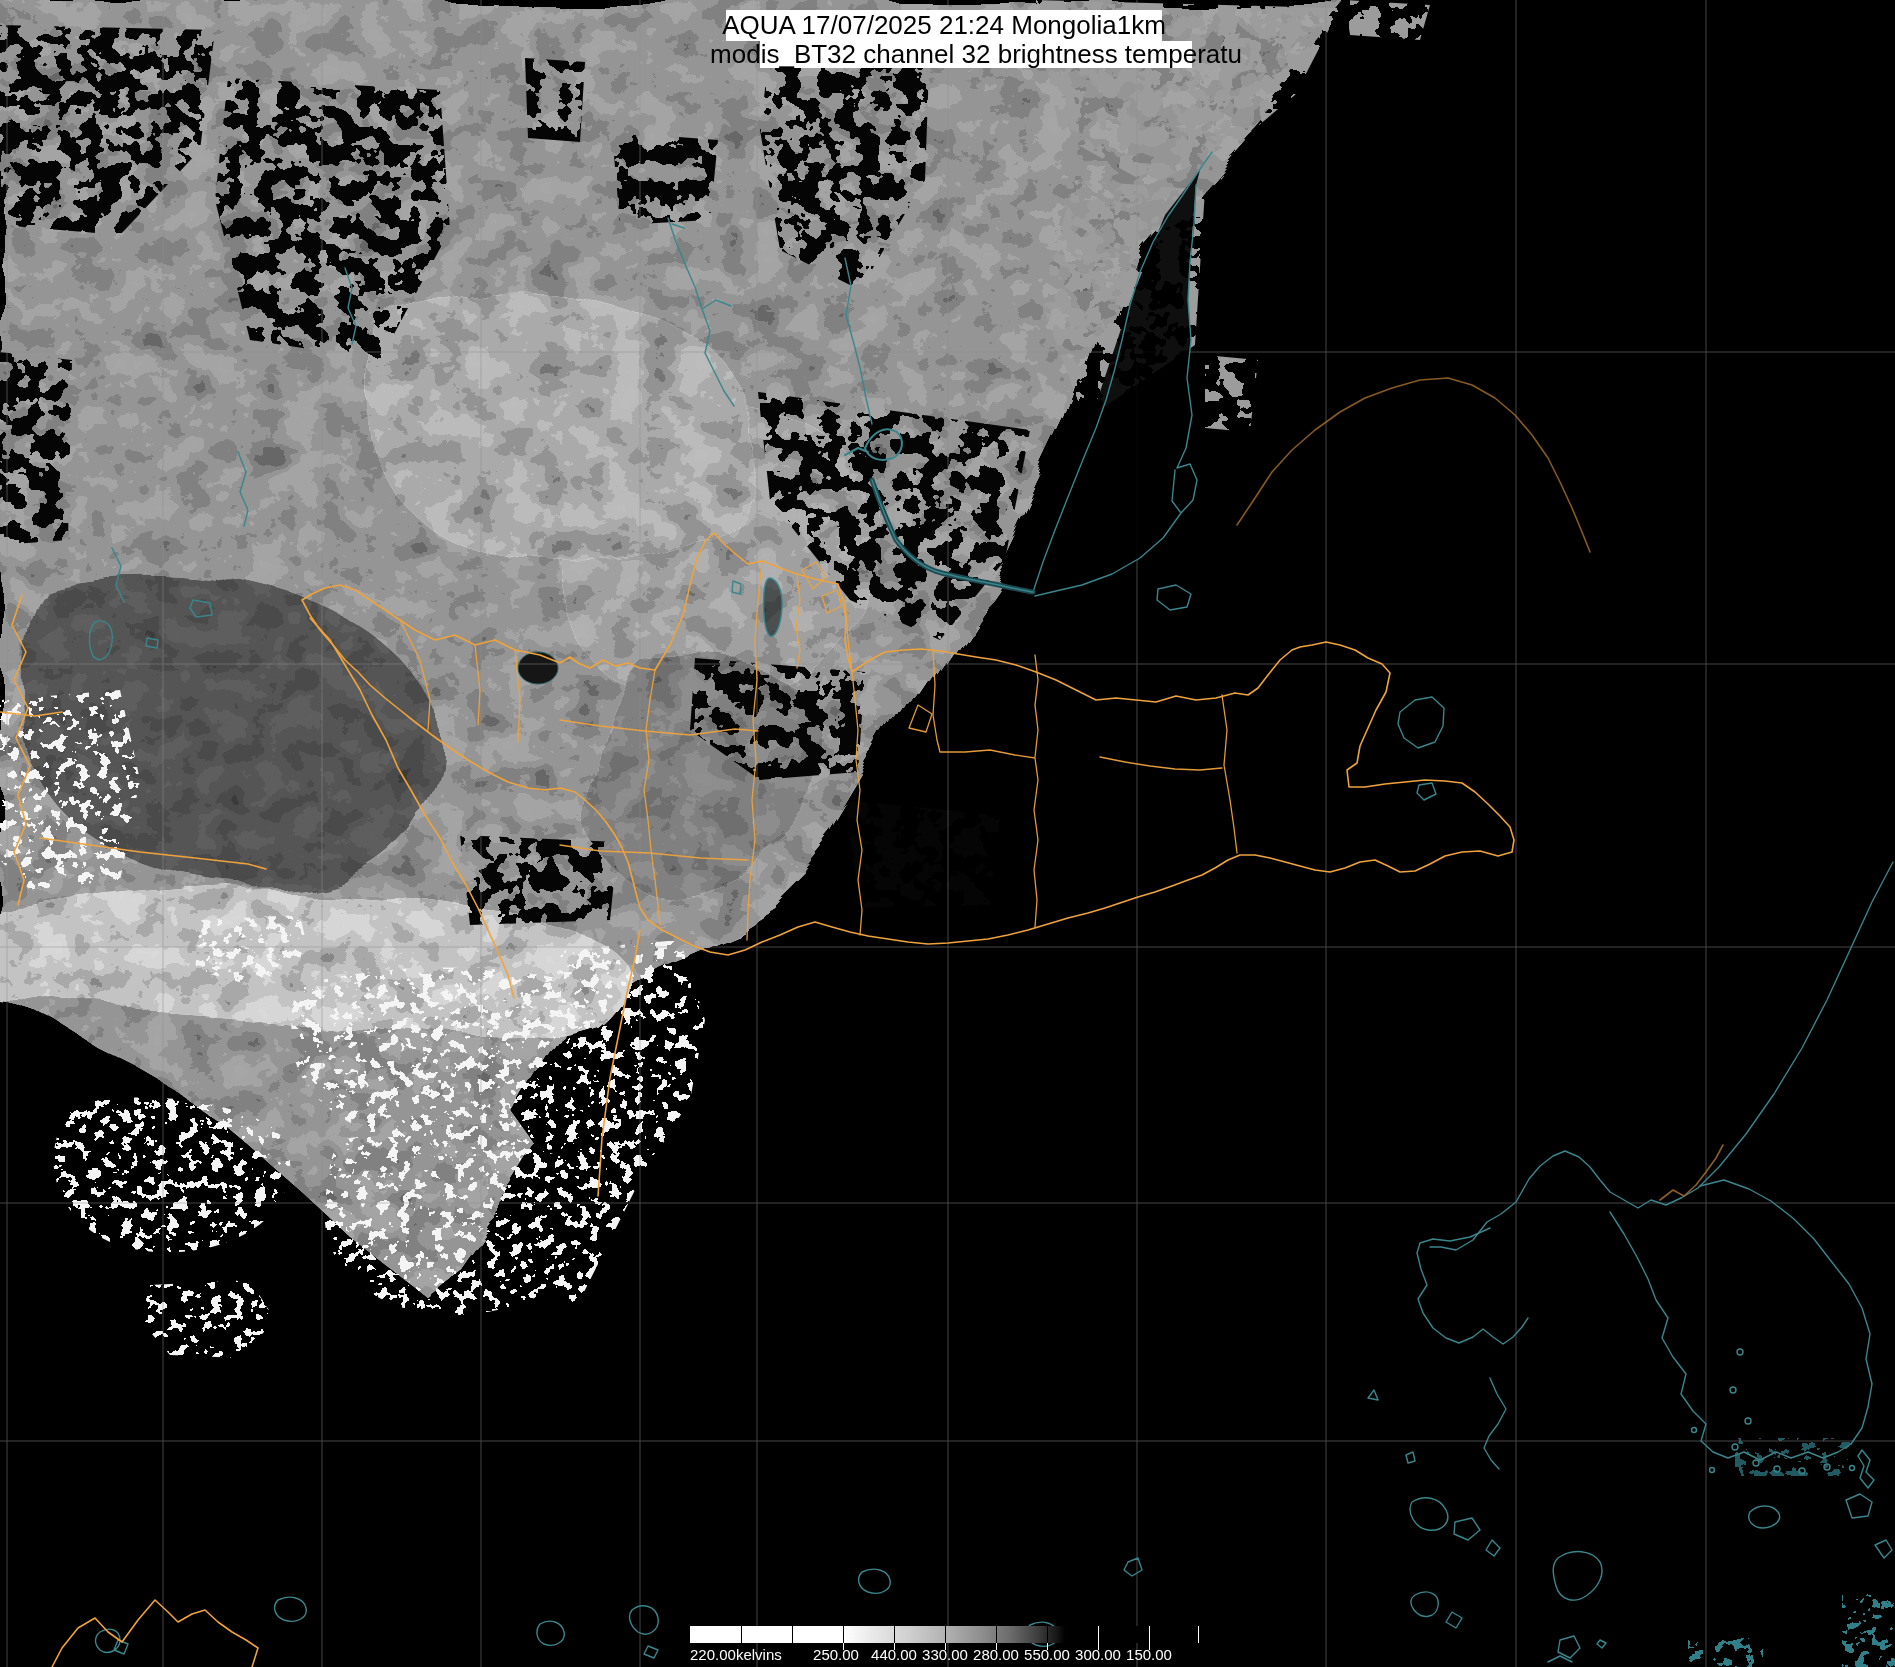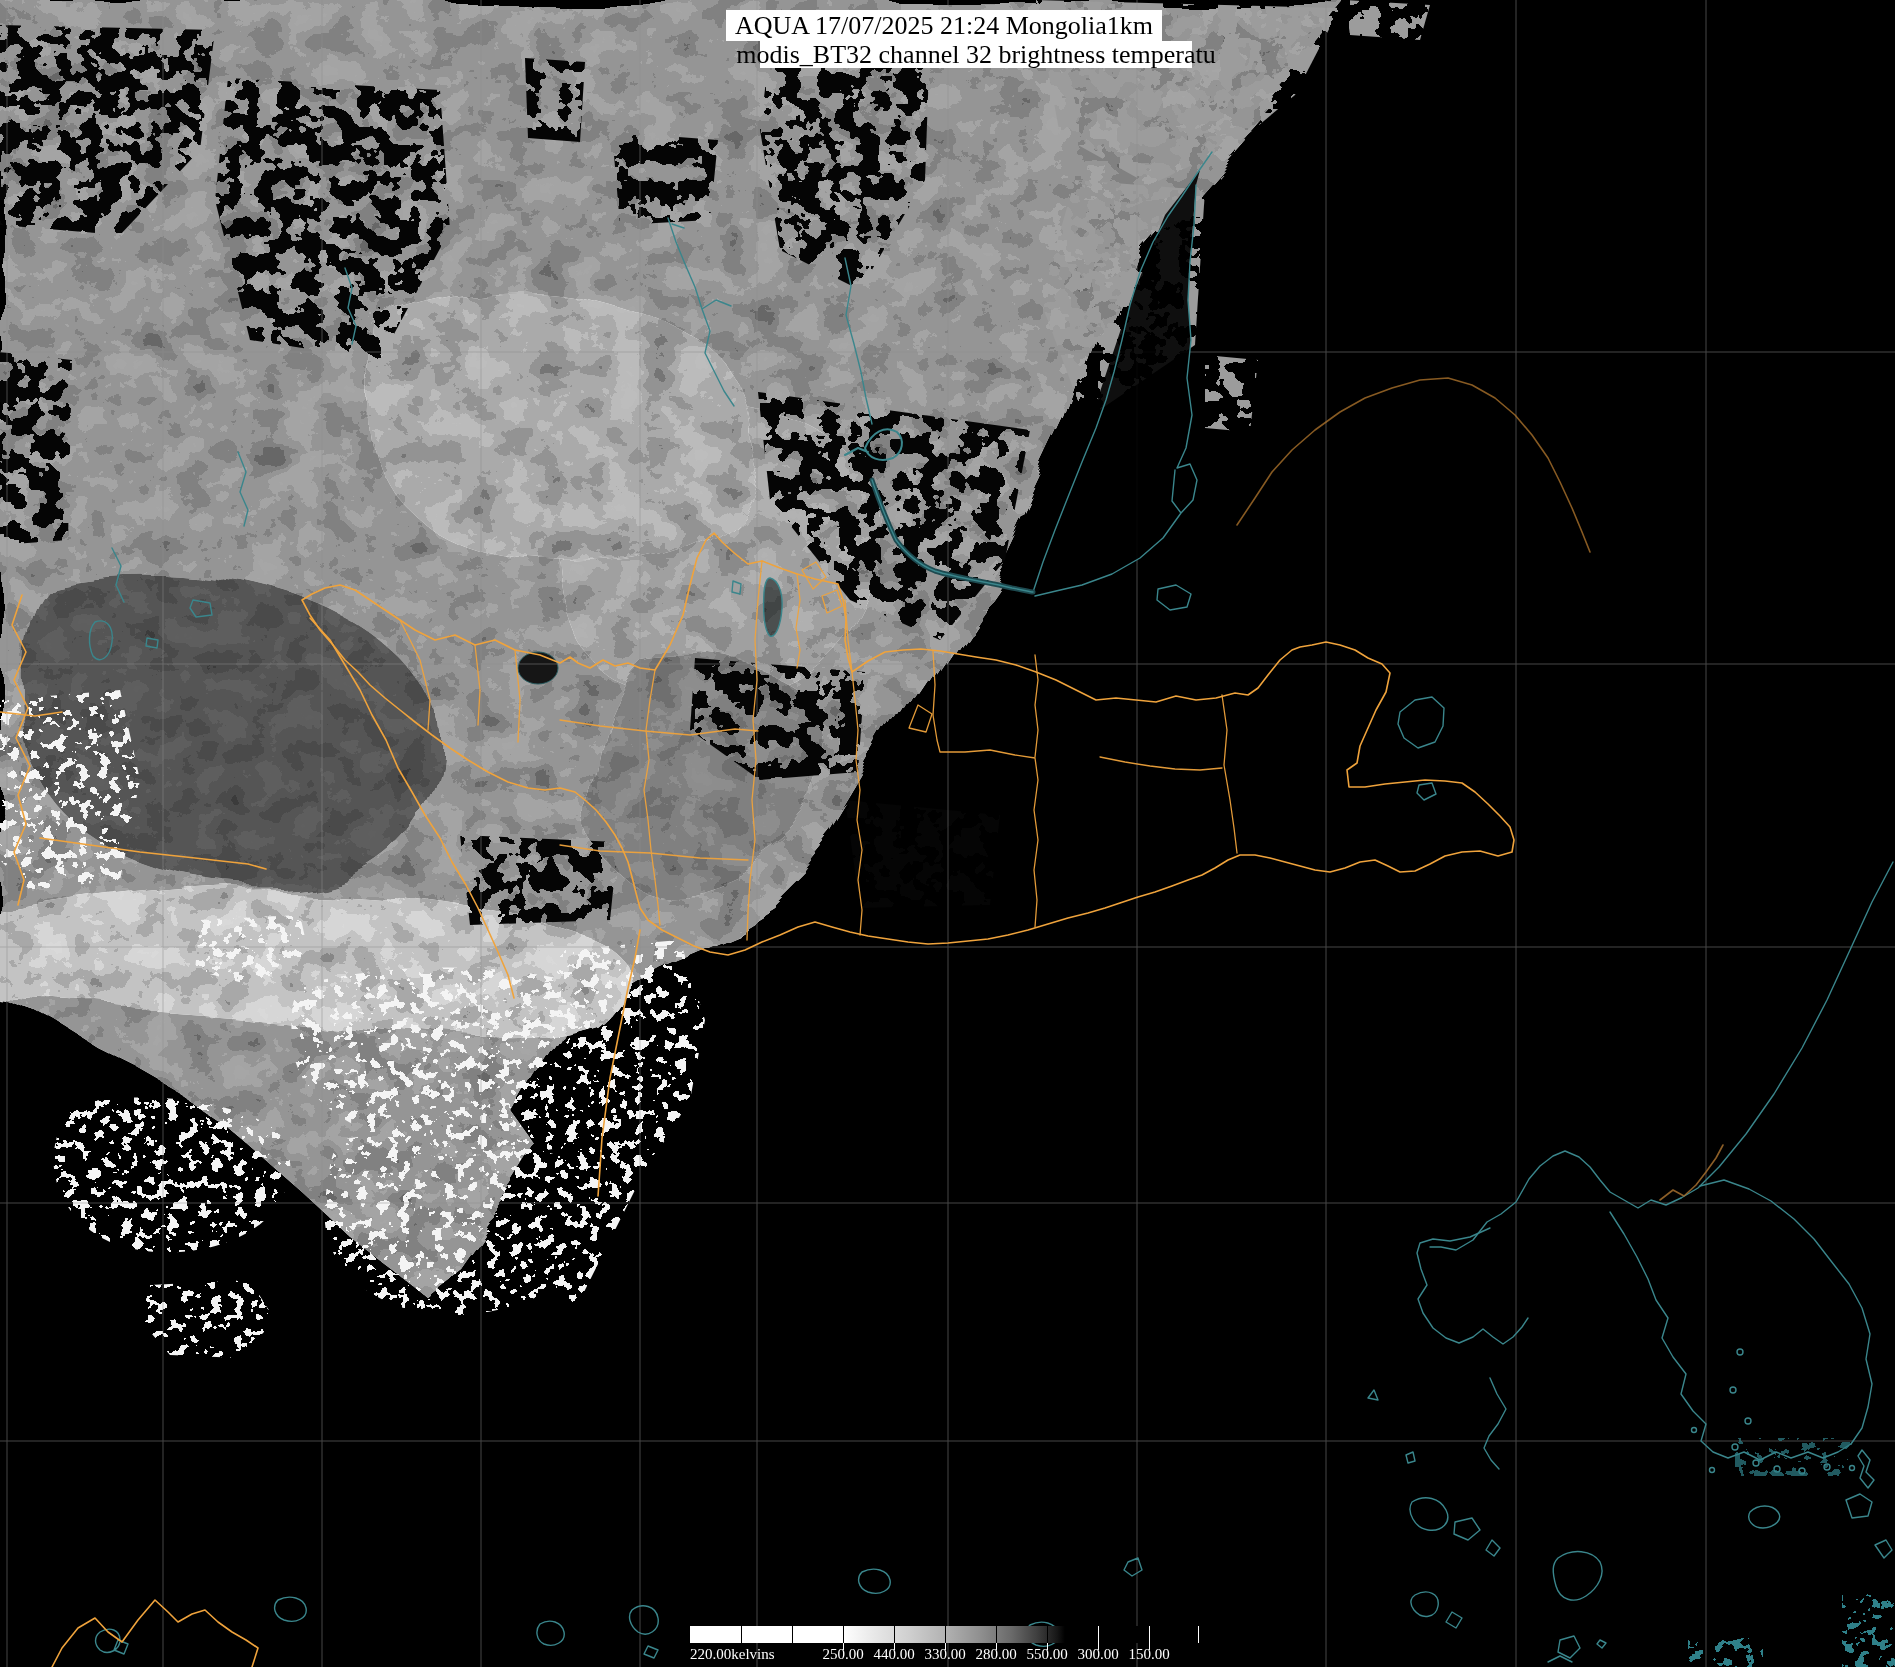--- a/index.html
+++ b/index.html
@@ -1,17 +1,17 @@
 <!DOCTYPE html>
 <html><head>
 <meta charset="utf-8">
 <style>
   html,body{margin:0;padding:0;background:#000;}
   .stage{position:relative;width:1895px;height:1667px;background:#000;overflow:hidden;
-         font-family:Liberation Serif, serif;}
+         font-family:Liberation Sans, sans-serif;}
   .map-svg{position:absolute;left:0;top:0;}
   .title-block{position:absolute;left:0;top:0;width:100%;pointer-events:none;}
   .title-line{position:absolute;background:#fff;color:#000;font-size:26px;white-space:nowrap;
               display:flex;align-items:center;justify-content:center;}
   .title-line1{left:726px;top:10px;width:436px;height:31px;}
   .title-line2{left:760px;top:41px;width:432px;height:27px;}
   .colorbar-wrap{position:absolute;left:690px;top:1626px;width:510px;height:42px;}
   .colorbar{position:absolute;left:0;top:0;width:510px;height:17px;
     background:linear-gradient(to right,#ffffff 0%,#ffffff 30%,#e8e8e8 36%,#cfcfcf 43%,
       #b2b2b2 50%,#8f8f8f 57%,#6a6a6a 63%,#3f3f3f 68%,#161616 72%,#000 73.5%,#000 100%);}
@@ -276,21 +276,21 @@
   <div class="cb-div lite" style="left:459px"></div>
   <div class="cb-div lite" style="left:508px"></div>
   <div class="cb-tick" style="left:153px"></div>
   <div class="cb-tick" style="left:204px"></div>
   <div class="cb-tick" style="left:255px"></div>
   <div class="cb-tick" style="left:306px"></div>
   <div class="cb-tick" style="left:357px"></div>
   <div class="cb-tick" style="left:408px"></div>
   <div class="cb-tick" style="left:459px"></div>
   <div class="cb-label" style="left:0">220.00kelvins</div>
-  <div class="cb-label num" style="left:153px">250.00</div>
+  <div class="cb-label num" style="left:146px">250.00</div>
   <div class="cb-label num" style="left:204px">440.00</div>
   <div class="cb-label num" style="left:255px">330.00</div>
   <div class="cb-label num" style="left:306px">280.00</div>
   <div class="cb-label num" style="left:357px">550.00</div>
   <div class="cb-label num" style="left:408px">300.00</div>
   <div class="cb-label num" style="left:459px">150.00</div>
 </div>
 
 </div>
 

